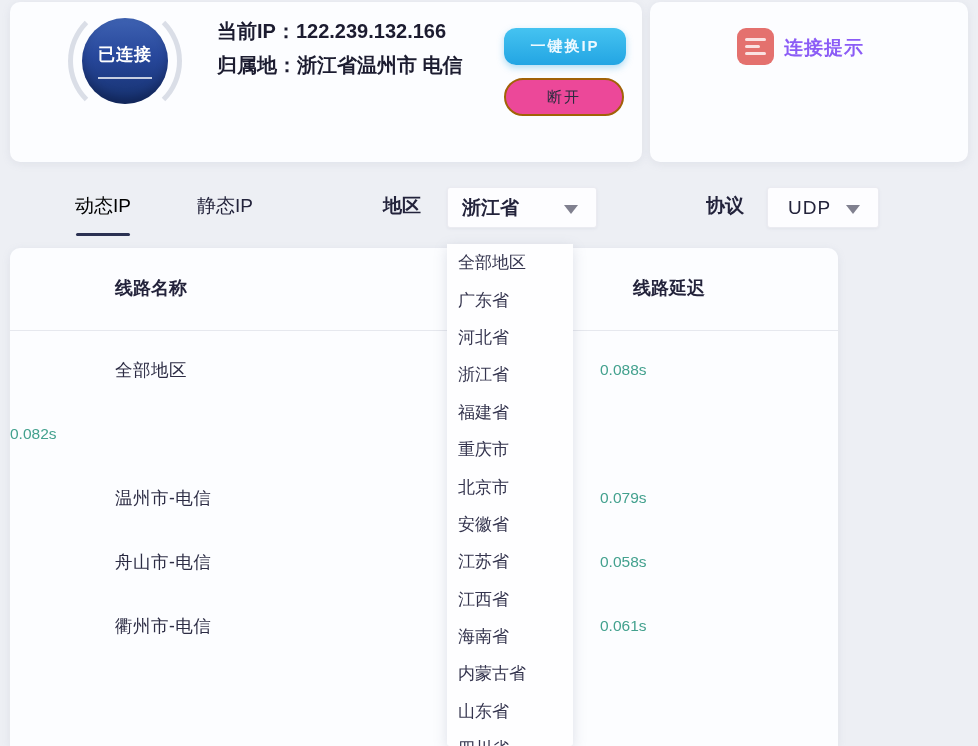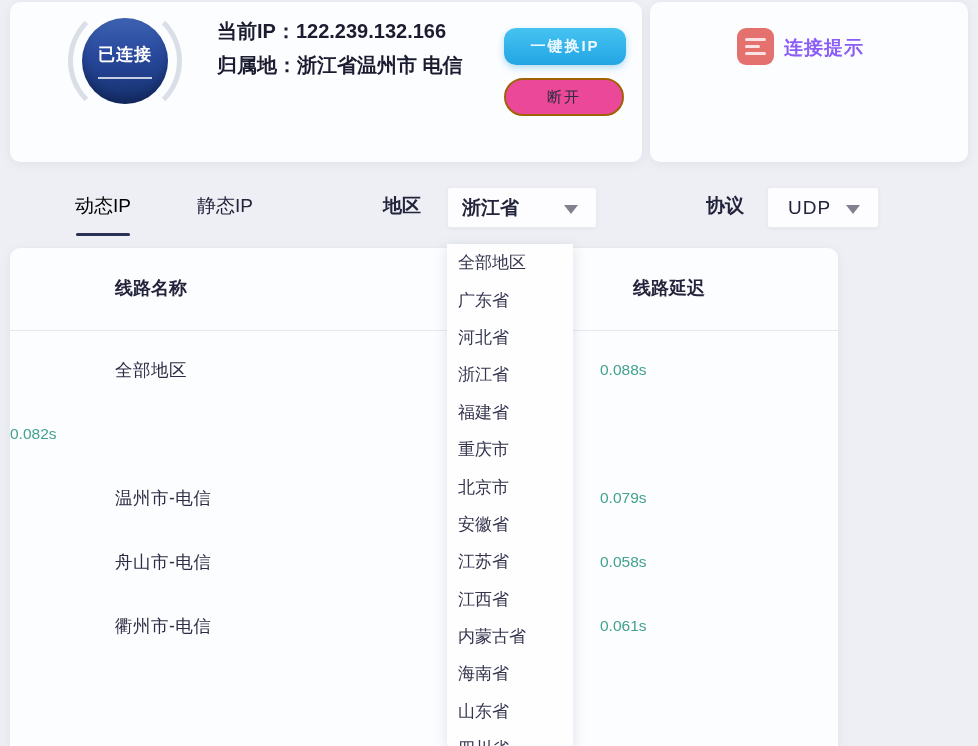--- a/index.html
+++ b/index.html
@@ -178,22 +178,22 @@
       <div class="dd-item">重庆市</div>
 
       <div class="dd-item">北京市</div>
 
       <div class="dd-item">安徽省</div>
 
       <div class="dd-item">江苏省</div>
 
       <div class="dd-item">江西省</div>
 
+      <div class="dd-item">海南省</div>
+
       <div class="dd-item">内蒙古省</div>
-
-      <div class="dd-item">海南省</div>
 
       <div class="dd-item">山东省</div>
 
       <div class="dd-item">四川省</div>
     </div>
 
 </div>
 
 </body></html>

